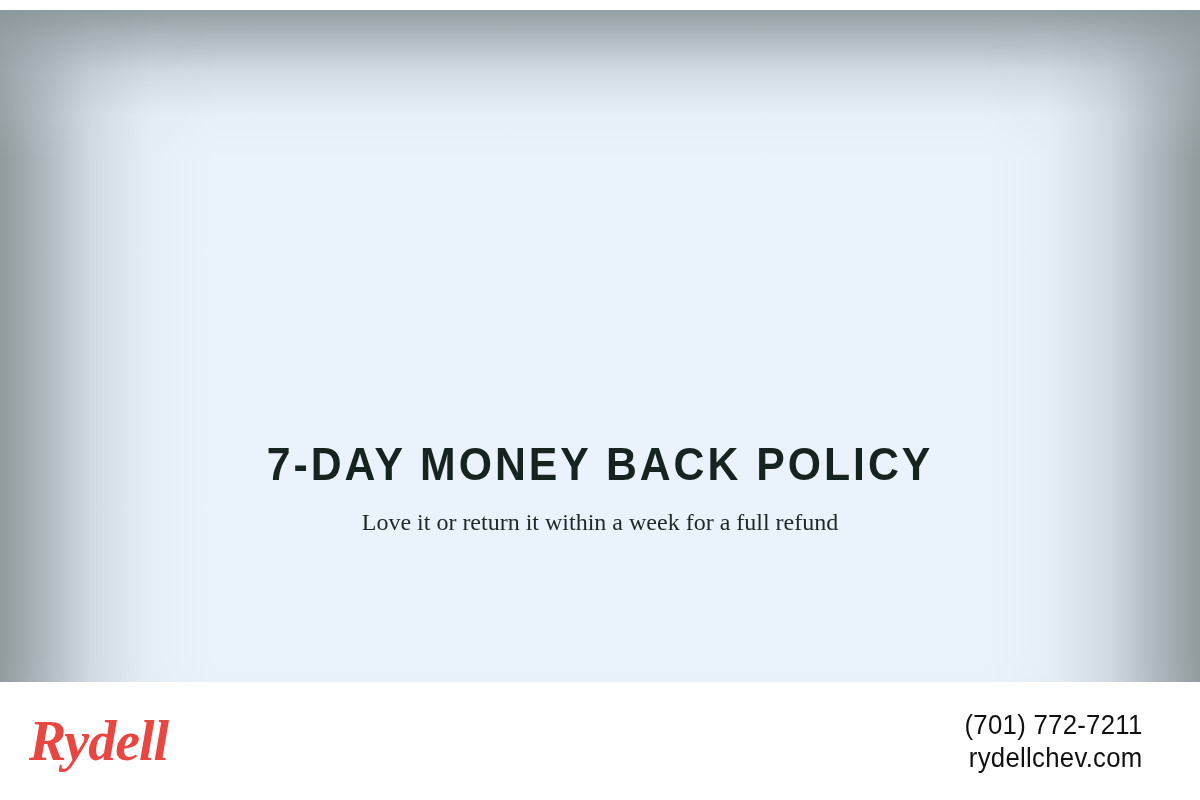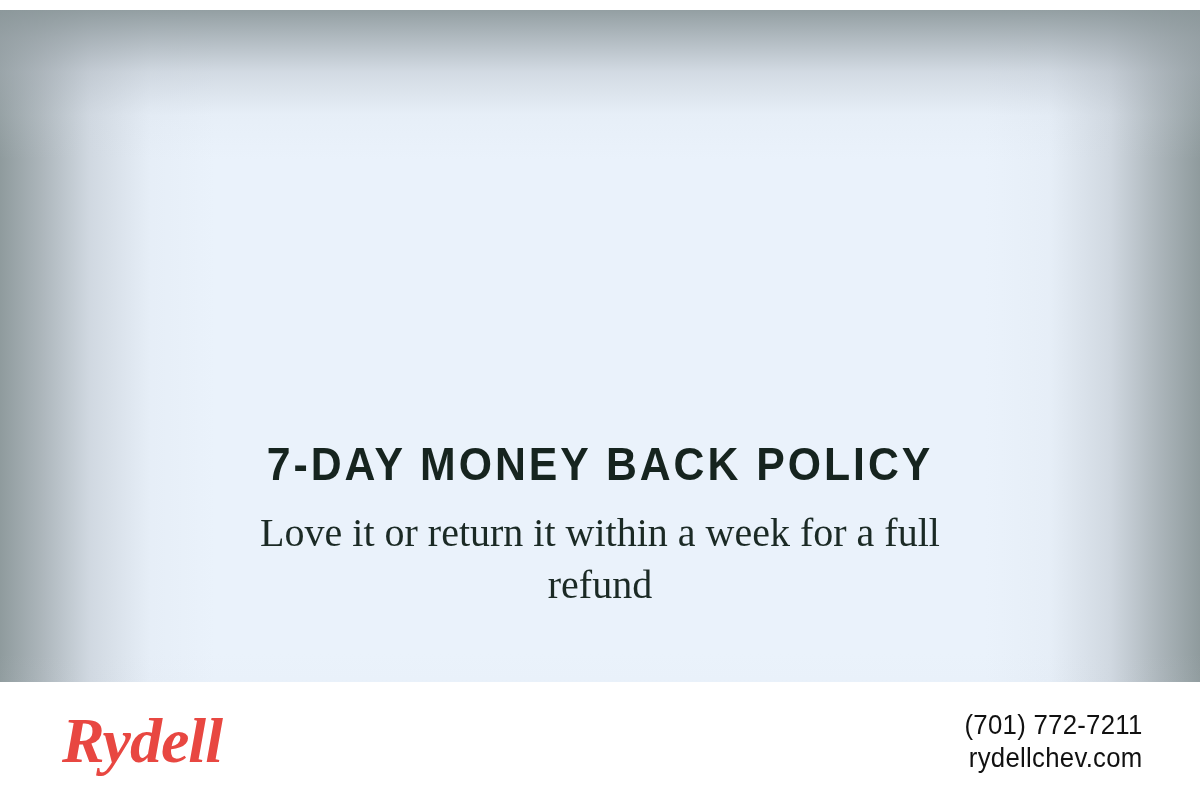--- a/index.html
+++ b/index.html
@@ -90,43 +90,43 @@
   }
 
   .subhead {
     position: absolute;
     top: 497px;
     left: 50%;
     transform: translateX(-50%);
     width: 700px;
     text-align: center;
     font-family: "Liberation Serif", "DejaVu Serif", serif;
-    font-size: 40px;
+    font-size: 24px;
     line-height: 1.30;
     color: #1b2a25;
   }
 
   
   .footer {
     position: absolute;
     left: 0;
     top: 682px;
     width: 1200px;
     height: 118px;
     background: #ffffff;
     display: flex;
     align-items: center;
     justify-content: space-between;
   }
   .logo {
-    margin-left: 62px;
+    margin-left: 29px;
     font-family: "Liberation Serif", "DejaVu Serif", serif;
     font-style: italic;
     font-weight: 700;
-    font-size: 64px;
+    font-size: 56px;
     line-height: 1;
     color: #e8474040;
     color: #e84741;
     letter-spacing: -1px;
   }
   .contact {
     margin-right: 57px;
     text-align: right;
     font-family: "Liberation Sans Narrow", "Liberation Sans", sans-serif;
     font-weight: 400;

